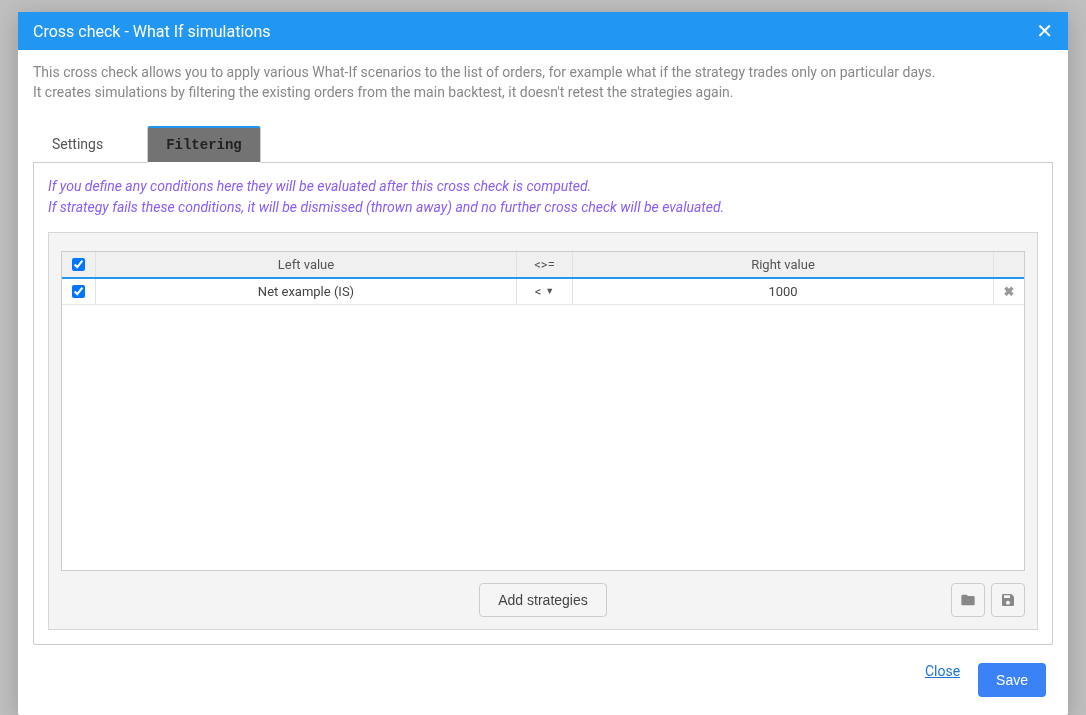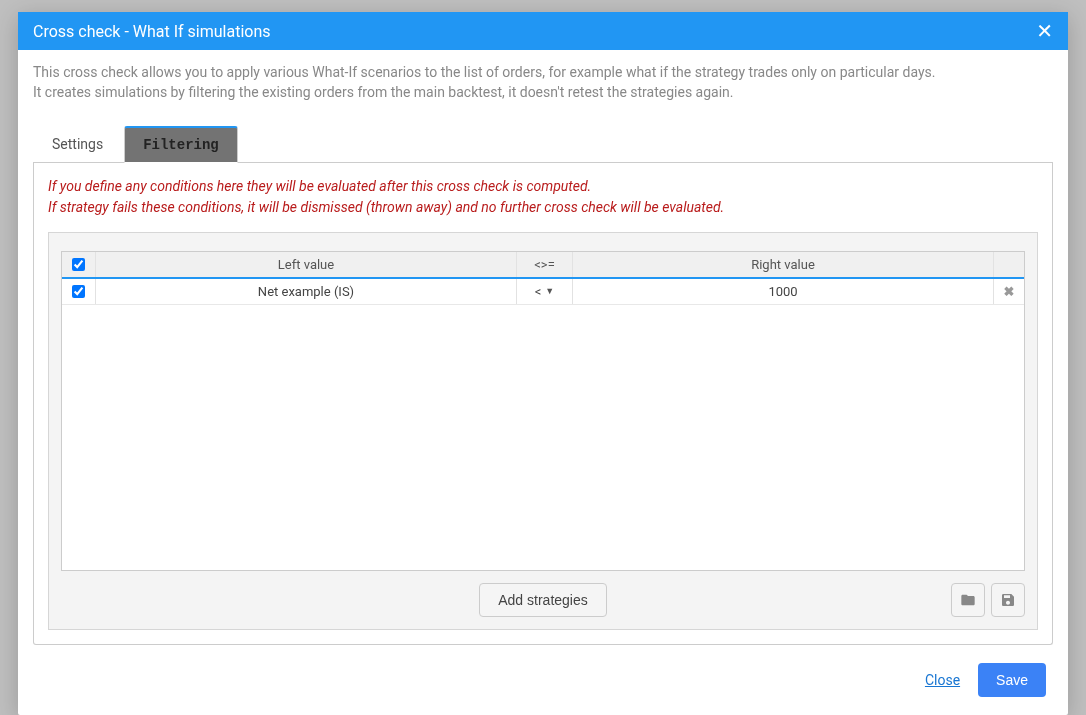--- a/index.html
+++ b/index.html
@@ -56,20 +56,21 @@
       font-size: 14px;
       line-height: 1.45;
       margin-bottom: 23px;
     }
     .tabs {
       display: flex;
       border-bottom: 1px solid #ccc;
       margin-bottom: -1px;
       position: relative;
       z-index: 2;
+      gap: 23px;
     }
     .tab {
       padding: 9px 18px;
       color: #555;
       font-size: 14px;
       cursor: pointer;
       border: 1px solid transparent;
       border-bottom: none;
       margin-right: 2px;
       margin-bottom: -1px;
@@ -87,21 +88,21 @@
     .tab-content {
       border: 1px solid #ccc;
       border-top: none;
       padding: 14px;
       flex: 1;
       display: flex;
       flex-direction: column;
       border-radius: 0 0 3px 3px;
     }
     .inner-desc {
-      color: #b91c1c;
+      color: #8b5cf6;
       font-style: italic;
       font-size: 14px;
       line-height: 1.5;
       margin-bottom: 14px;
     }
     .grid-wrap {
       flex: 1;
       background: #f4f4f4;
       border: 1px solid #d6d6d6;
       padding: 12px;
@@ -164,21 +165,20 @@
       border-radius: 4px;
       background: #f5f5f5;
       display:flex; align-items:center; justify-content:center;
       cursor:pointer;
       color:#777;
     }
     .icon-btn svg { width:16px; height:16px; fill:#888; }
     .modal-footer {
       display:flex;
       justify-content:flex-end;
-      align-items:center;
       gap: 18px;
       padding: 14px 22px 18px;
     }
     .close-link {
       color: #1976d2;
       text-decoration: underline;
       font-size: 14px;
       cursor:pointer;
     }
     .save-btn {

